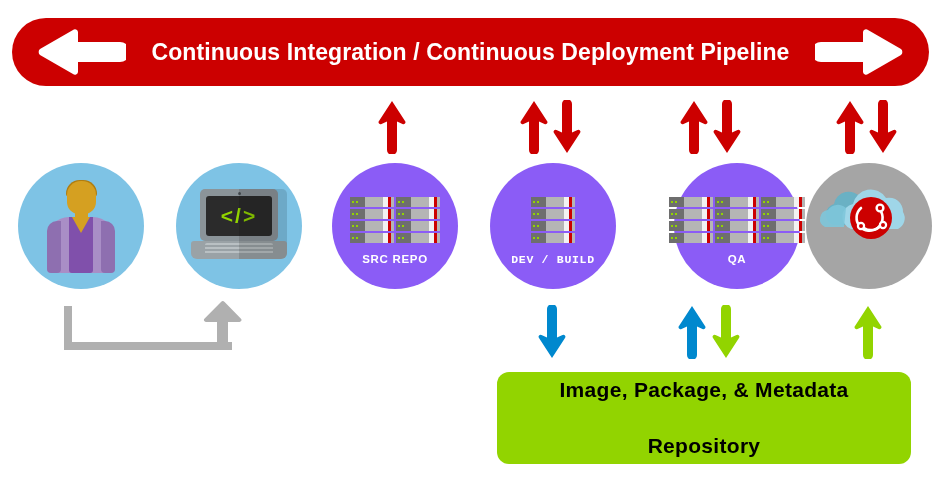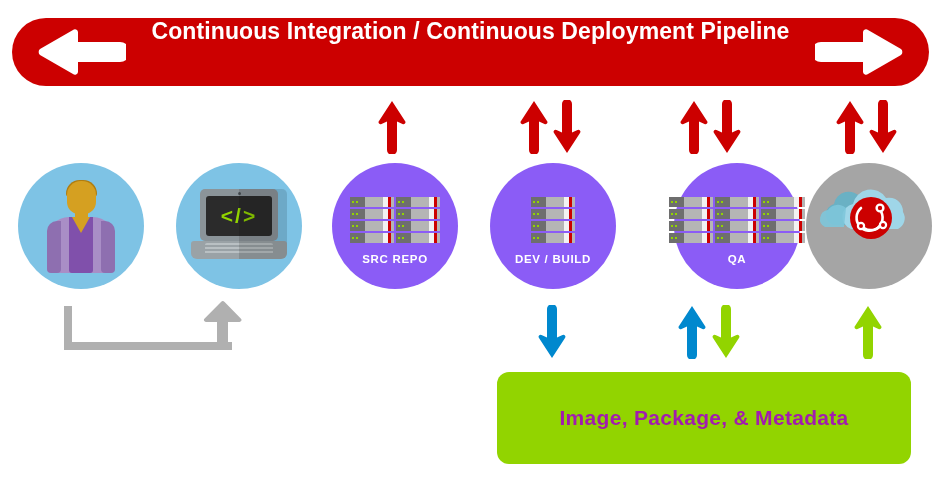--- a/index.html
+++ b/index.html
@@ -18,20 +18,21 @@
   
   #banner {
     position: absolute;
     left: 12px;
     top: 18px;
     width: 917px;
     height: 68px;
     background: #cc0000;
     border-radius: 34px;
     display: flex;
+    align-items: center;
     justify-content: center;
   }
   #banner-title {
     color: #ffffff;
     font-size: 23px;
     font-weight: bold;
     letter-spacing: 0.1px;
     white-space: nowrap;
     text-align: center;
   }
@@ -229,21 +230,21 @@
     top: 372px;
     width: 414px;
     height: 92px;
     background: #92d400;
     border-radius: 12px;
     display: flex;
     align-items: center;
     justify-content: center;
   }
   #repo-label {
-    color: #a21caf;
+    color: #000000;
     font-size: 21px;
     font-weight: bold;
     line-height: 28px;
     text-align: center;
     letter-spacing: 0.3px;
     white-space: pre-line;
   }
 
   
   #dev-connector { position: absolute; left: 60px; top: 300px; }
@@ -401,21 +402,21 @@
             <div class="ru-white"></div>
             <div class="ru-red"></div>
             <div class="ru-tail"></div>
           </div>
       </div>
     </div>
   </div>
   <div class="node-label label-1line">SRC REPO</div>
 </div>
 
-<div class="node node-orange" style="left:490px;">
+<div class="node node-orange" style="left:490px;font-family:Liberation Mono, monospace;">
   <div class="node-glyph" style="top:34px;">
     <div class="rack">
       <div class="rack-col">
         <div class="rack-unit">
             <div class="ru-left">
               <span class="ru-dot"></span>
               <span class="ru-dot"></span>
             </div>
             <div class="ru-mid"></div>
             <div class="ru-white"></div>
@@ -634,14 +635,15 @@
   <path d="M14 53 L1 33 a2 2 0 0 1 2.5 -3 L9 32.5 V4 a4 4 0 0 1 10 0 V32.5 L24.5 30 a2 2 0 0 1 2.5 3 Z" fill="#92d400"></path>
 </svg>
 
 <svg class="arrow" style="left:854px; top:305px;" width="28" height="54" viewBox="0 0 28 54">
   <path d="M14 1 L27 21 a2 2 0 0 1 -2.5 3 L19 21.5 V50 a4 4 0 0 1 -10 0 V21.5 L3.5 24 a2 2 0 0 1 -2.5 -3 Z" fill="#92d400"></path>
 </svg>
 
 <div id="repo-box">
   <div id="repo-label">
     <div>Image, Package, &amp; Metadata</div>
+    <div>Repository</div>
   </div>
 </div>
 
 </body></html>

